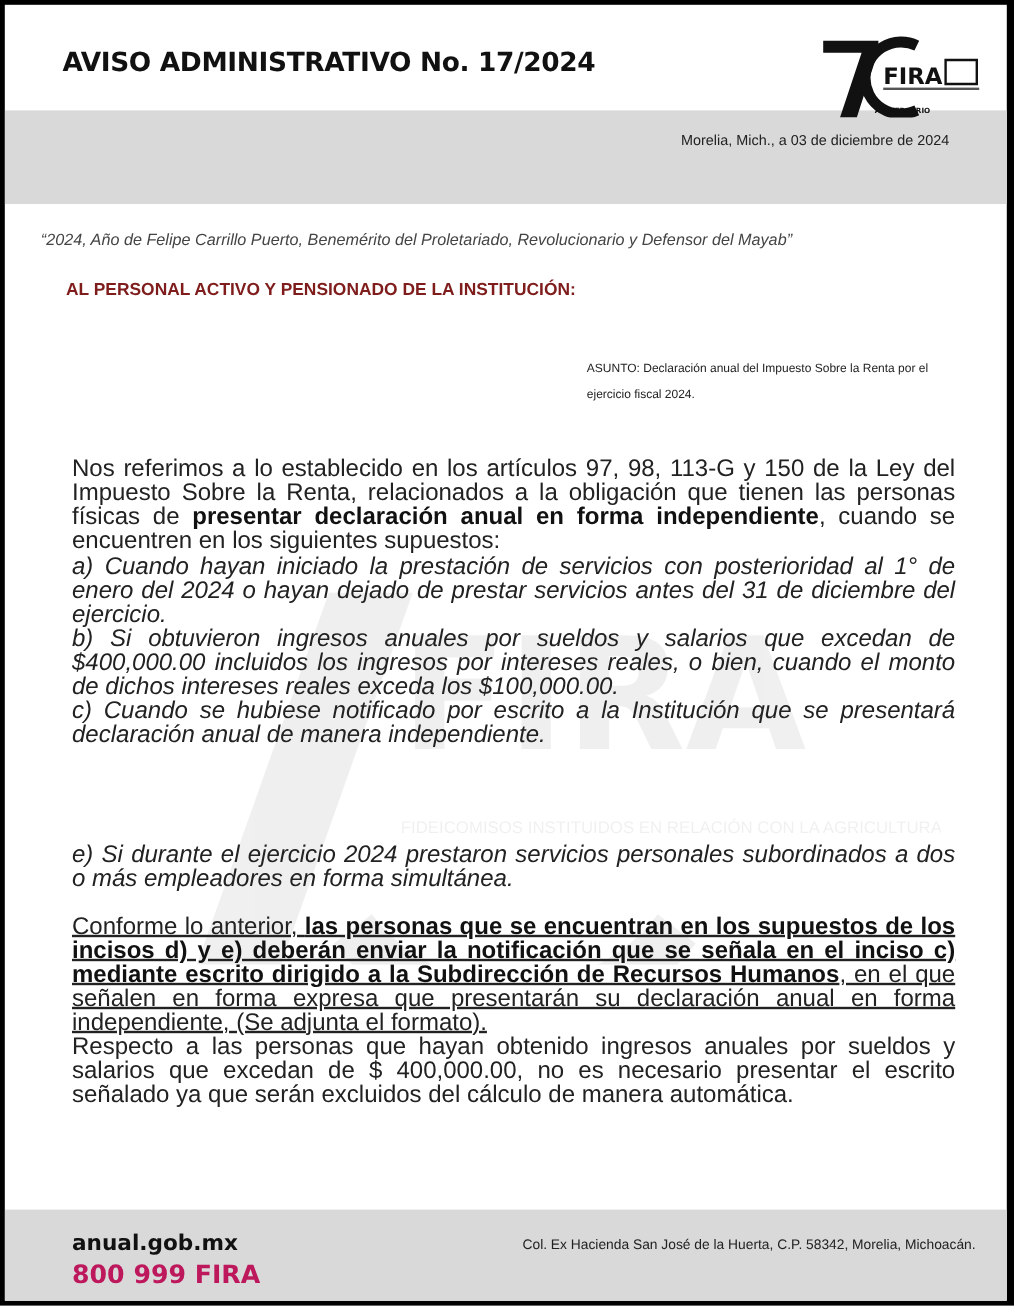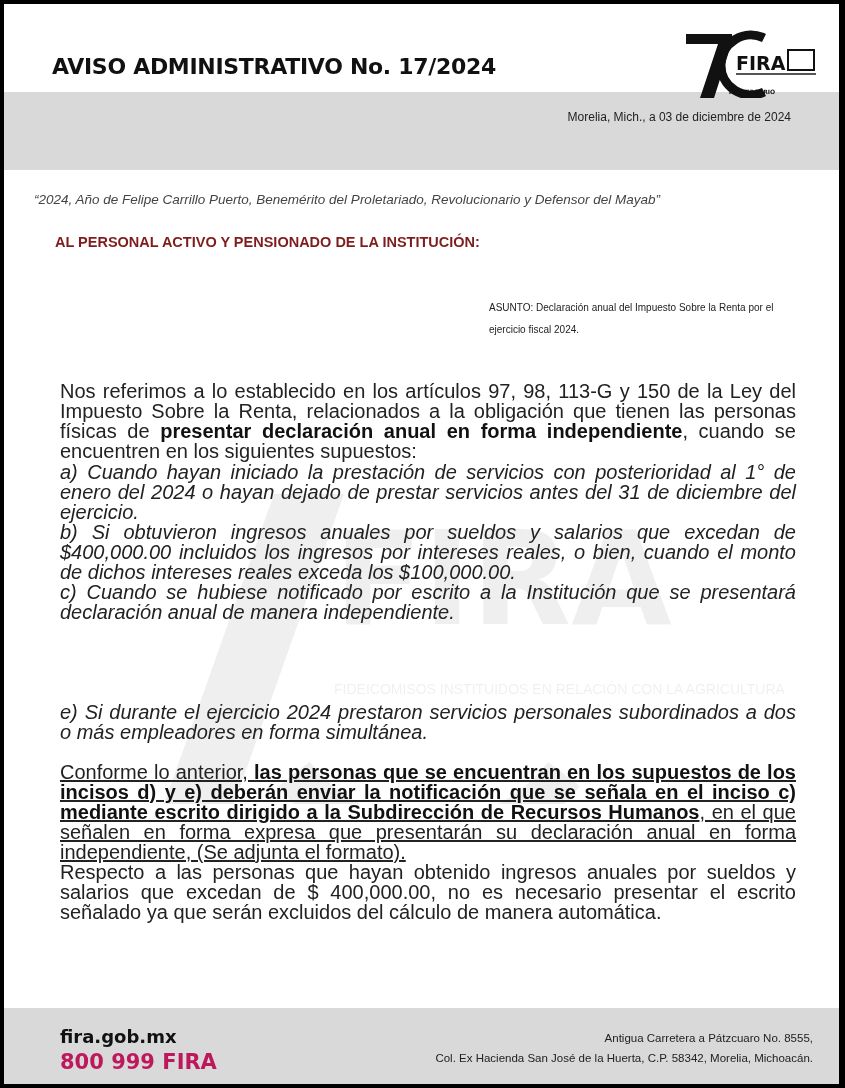--- a/index.html
+++ b/index.html
@@ -3,21 +3,21 @@
 <meta charset="utf-8">
 <style>
   html, body { margin: 0; padding: 0; }
   body { width: 845px; height: 1088px; background: #000; position: relative; overflow: hidden; }
   .page {
     position: absolute; left: 4px; top: 4px; width: 835px; height: 1080px;
     background: #ffffff; overflow: hidden;
     font-family: "Liberation Sans", sans-serif; color: #1a1a1a;
   }
   .title {
-    position: absolute; left: 48px; top: 50px;
+    position: absolute; left: 48px; top: 36px;
     font-family: "DejaVu Sans", sans-serif; font-weight: bold; font-size: 22px;
     letter-spacing: -0.3px; color: #111;
   }
   .gray-band {
     position: absolute; left: 0; top: 88px; width: 835px; height: 78px; background: #d9d9d9;
   }
   .date {
     position: absolute; right: 48px; top: 106px; font-size: 12px; color: #222;
   }
   .logo {
@@ -100,19 +100,18 @@
   <div class="body-text item" style="top:578px;">c) Cuando se hubiese notificado por escrito a la Institución que se presentará declaración anual de manera independiente.</div>
   <div class="body-text item" style="top:698px;">e) Si durante el ejercicio 2024 prestaron servicios personales subordinados a dos o más empleadores en forma simultánea.</div>
 
   <div class="body-text" style="top:758px;text-decoration:underline;">
     <span>Conforme lo anterior, </span><b>las personas que se encuentran en los supuestos de los incisos d) y e) deberán enviar la notificación que se señala en el inciso c) mediante escrito dirigido a la Subdirección de Recursos Humanos</b><span>, en el que señalen en forma expresa que presentarán su declaración anual en forma independiente, (Se adjunta el formato).</span>
   </div>
 
   <div class="body-text" style="top:858px;">Respecto a las personas que hayan obtenido ingresos anuales por sueldos y salarios que excedan de $ 400,000.00, no es necesario presentar el escrito señalado ya que serán excluidos del cálculo de manera automática.</div>
 
   <div class="footer-band"></div>
-  <div class="footer-web">fira.gob.mx</div>
+  <div class="footer-web">anual.gob.mx</div>
   <div class="footer-phone">800 999 FIRA</div>
   <div class="footer-addr">
-    <div>Antigua Carretera a Pátzcuaro No. 8555,</div>
     <div>Col. Ex Hacienda San José de la Huerta, C.P. 58342, Morelia, Michoacán.</div>
   </div>
 </div>
 
 </body></html>

